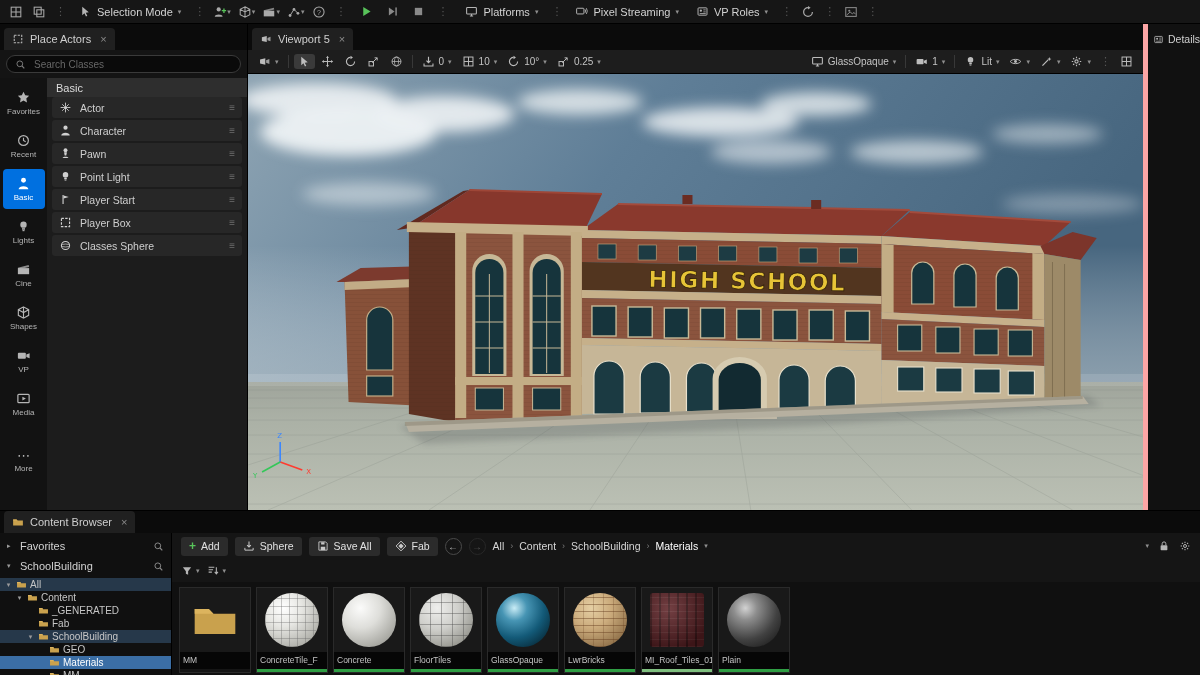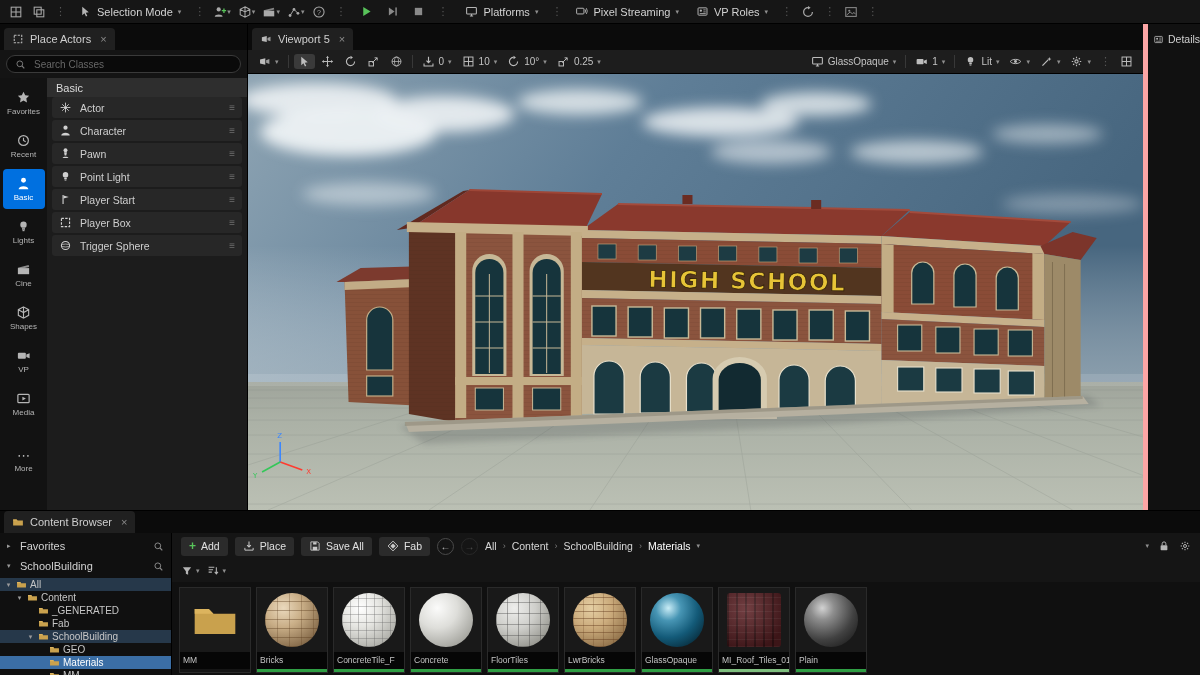--- a/index.html
+++ b/index.html
@@ -438,21 +438,21 @@
                 <span>Player Box</span>
                 <span class="grip">≡</span>
               </div>
               <div class="arow">
                 <span class="ai">
                   <svg viewBox="0 0 16 16">
                     <circle cx="8" cy="8" r="5" fill="none" stroke="currentColor" stroke-width="1.3"></circle>
                     <ellipse cx="8" cy="8" rx="5" ry="1.8" fill="none" stroke="currentColor" stroke-width="0.9"></ellipse>
                   </svg>
                 </span>
-                <span>Trigger Sphere</span>
+                <span>Classes Sphere</span>
                 <span class="grip">≡</span>
               </div>
             </div>
         </div>
       </div>
     </div>
 
     <div class="center">
       <div class="vtabs">
         <div class="ptab">
@@ -976,21 +976,21 @@
               <span class="plus">+</span>
               <span>Add</span>
             </span>
           <span class="btn">
               <span style="display:flex">
                 <svg viewBox="0 0 16 16">
                   <path d="M8 2 V9 M5.5 6.8 L8 9.4 L10.5 6.8" fill="none" stroke="currentColor" stroke-width="1.4"></path>
                   <path d="M2.5 10.5 V13.5 H13.5 V10.5" fill="none" stroke="currentColor" stroke-width="1.3"></path>
                 </svg>
               </span>
-              <span>Place</span>
+              <span>Sphere</span>
             </span>
           <span class="btn">
               <span style="display:flex">
                 <svg viewBox="0 0 16 16">
                   <path d="M2.5 2.5 H11.5 L13.5 4.5 V13.5 H2.5 Z" fill="none" stroke="currentColor" stroke-width="1.2"></path>
                   <rect x="5" y="9" width="6" height="4.5" fill="currentColor"></rect>
                   <rect x="5.5" y="3" width="4.5" height="3" fill="currentColor"></rect>
                 </svg>
               </span>
               <span>Save All</span>
@@ -1059,27 +1059,20 @@
                     <path d="M1.5 4.5 L1.5 12.5 L14.5 12.5 L14.5 6 L7.5 6 L6 4.5 Z" fill="#c9a14d"></path>
                     <path d="M1.5 4.5 L6 4.5 L7.5 6 L1.5 6 Z" fill="#dcb45e"></path>
                   </svg>
                 </span>
               </div>
               <div class="tlabel">MM</div>
               <div class="tbar"></div>
             </div>
             <div class="tile material">
               <div class="thumb">
-                <span class="sph bricks"></span>
-              </div>
-              <div class="tlabel">Bricks</div>
-              <div class="tbar"></div>
-            </div>
-            <div class="tile material">
-              <div class="thumb">
                 <span class="sph concretetile"></span>
               </div>
               <div class="tlabel">ConcreteTile_F</div>
               <div class="tbar"></div>
             </div>
             <div class="tile material">
               <div class="thumb">
                 <span class="sph concrete"></span>
               </div>
               <div class="tlabel">Concrete</div>
@@ -1087,30 +1080,30 @@
             </div>
             <div class="tile material">
               <div class="thumb">
                 <span class="sph floortiles"></span>
               </div>
               <div class="tlabel">FloorTiles</div>
               <div class="tbar"></div>
             </div>
             <div class="tile material">
               <div class="thumb">
-                <span class="sph lwrbricks"></span>
-              </div>
-              <div class="tlabel">LwrBricks</div>
+                <span class="sph glassopaque"></span>
+              </div>
+              <div class="tlabel">GlassOpaque</div>
               <div class="tbar"></div>
             </div>
             <div class="tile material">
               <div class="thumb">
-                <span class="sph glassopaque"></span>
-              </div>
-              <div class="tlabel">GlassOpaque</div>
+                <span class="sph lwrbricks"></span>
+              </div>
+              <div class="tlabel">LwrBricks</div>
               <div class="tbar"></div>
             </div>
             <div class="tile material-instance">
               <div class="thumb">
                 <span class="sq"></span>
               </div>
               <div class="tlabel">MI_Roof_Tiles_01</div>
               <div class="tbar"></div>
             </div>
             <div class="tile material">

